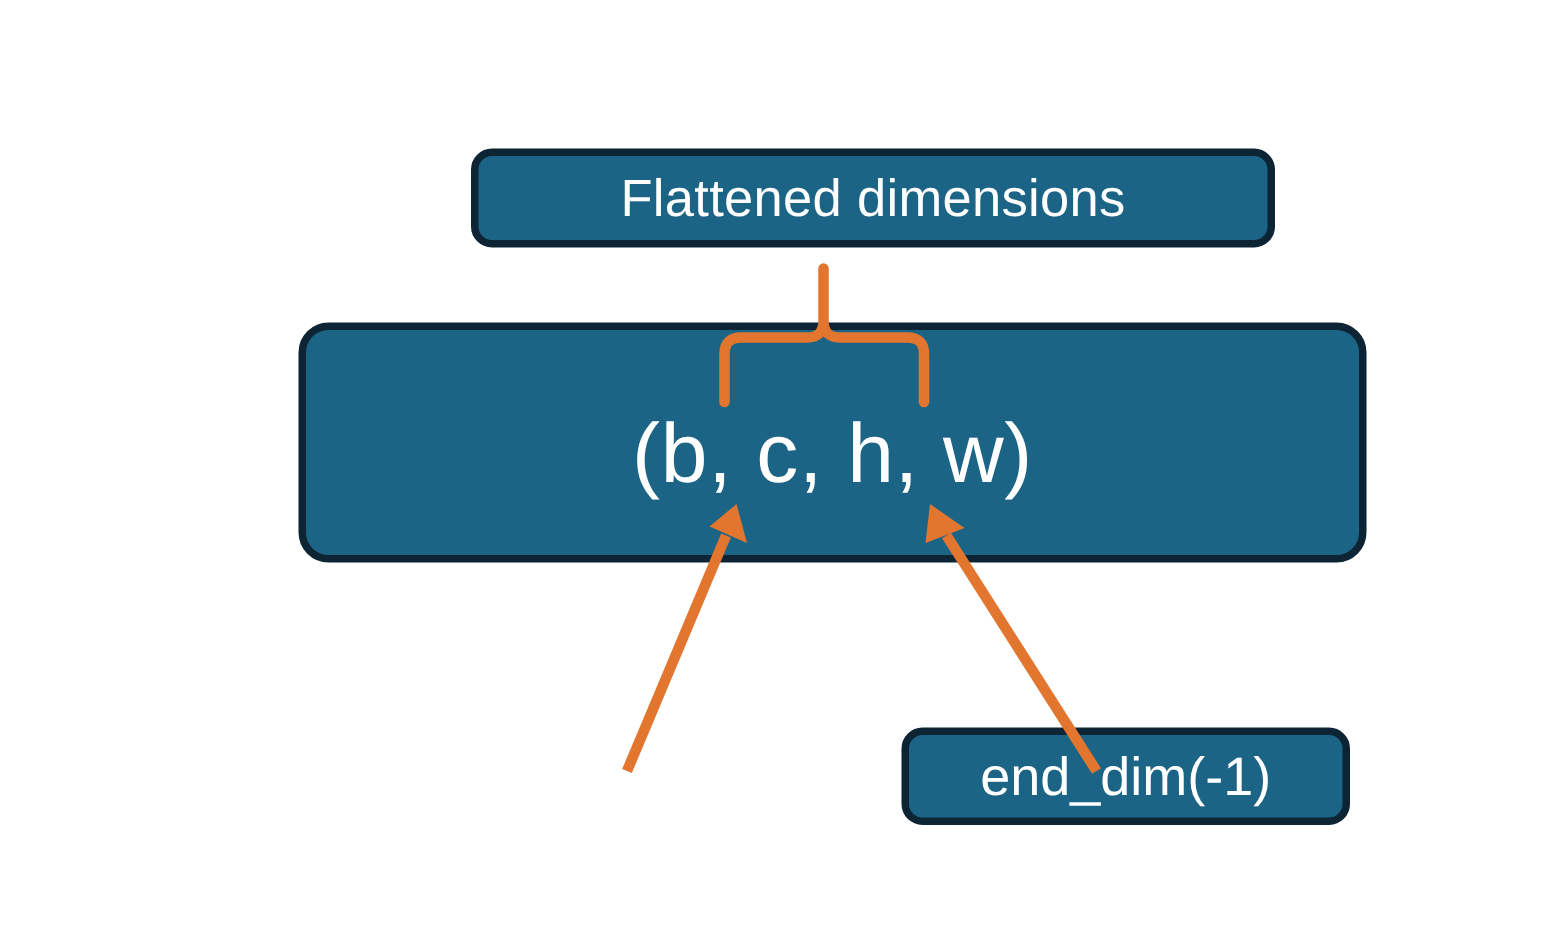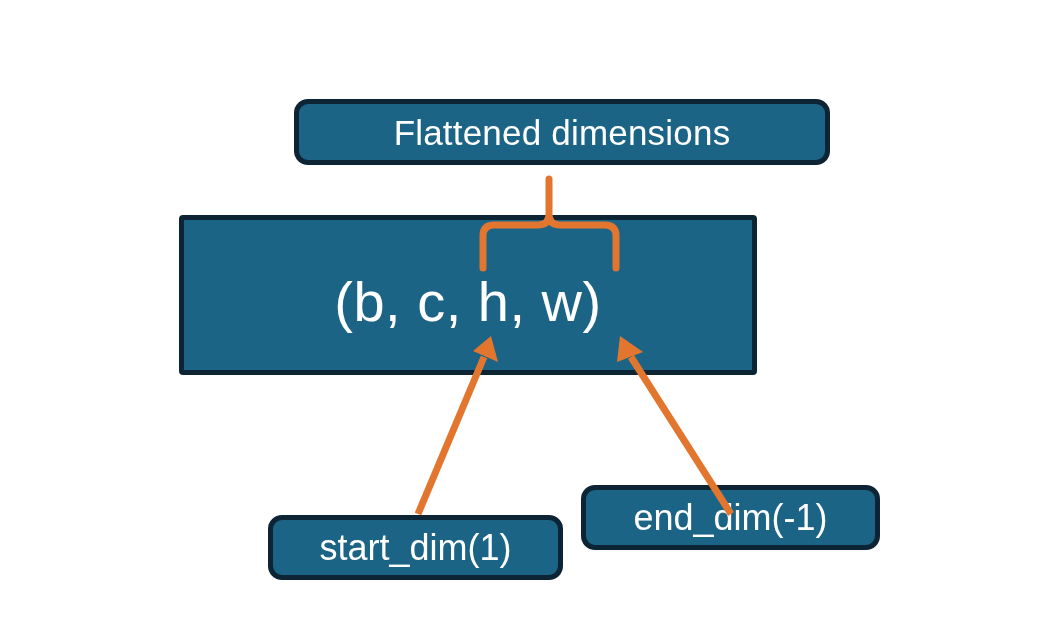--- a/index.html
+++ b/index.html
@@ -24,20 +24,21 @@
     background: #1c6485;
     border: 5px solid #0d2435;
     border-radius: 16px;
     display: flex;
     align-items: center;
     justify-content: center;
     color: #ffffff;
     text-align: center;
     line-height: 1;
     user-select: none;
+    margin-left: 20px;
   }
   .node-label {
     display: block;
     white-space: nowrap;
   }
 
   
   #node-flattened {
     left: 294px;
     top: 99px;
@@ -47,23 +48,23 @@
   }
   #node-flattened .node-label {
     font-size: 35px;
     letter-spacing: 0.2px;
   }
 
   
   #node-shape {
     left: 179px;
     top: 215px;
-    width: 578px;
+    width: 712px;
     height: 160px;
-    border-radius: 4px;
+    border-radius: 20px;
   }
   #node-shape .node-label {
     font-size: 56px;
     letter-spacing: 0.5px;
     transform: translateY(7px);
   }
 
   
   #node-start-dim {
     left: 268px;
@@ -121,23 +122,20 @@
 <div id="canvas">
 
   <div class="node" id="node-flattened">
     <span class="node-label">Flattened dimensions</span>
   </div>
 
   <div class="node" id="node-shape">
     <span class="node-label">(b, c, h, w)</span>
   </div>
 
-  <div class="node" id="node-start-dim">
-    <span class="node-label">start_dim(1)</span>
-  </div>
 
   <div class="node" id="node-end-dim">
     <span class="node-label">end_dim(-1)</span>
   </div>
 
   <svg id="connectors" viewBox="0 0 1038 632">
 
     <path class="brace-path" d="M 483 268
              L 483 236
              Q 483 225 494 225

